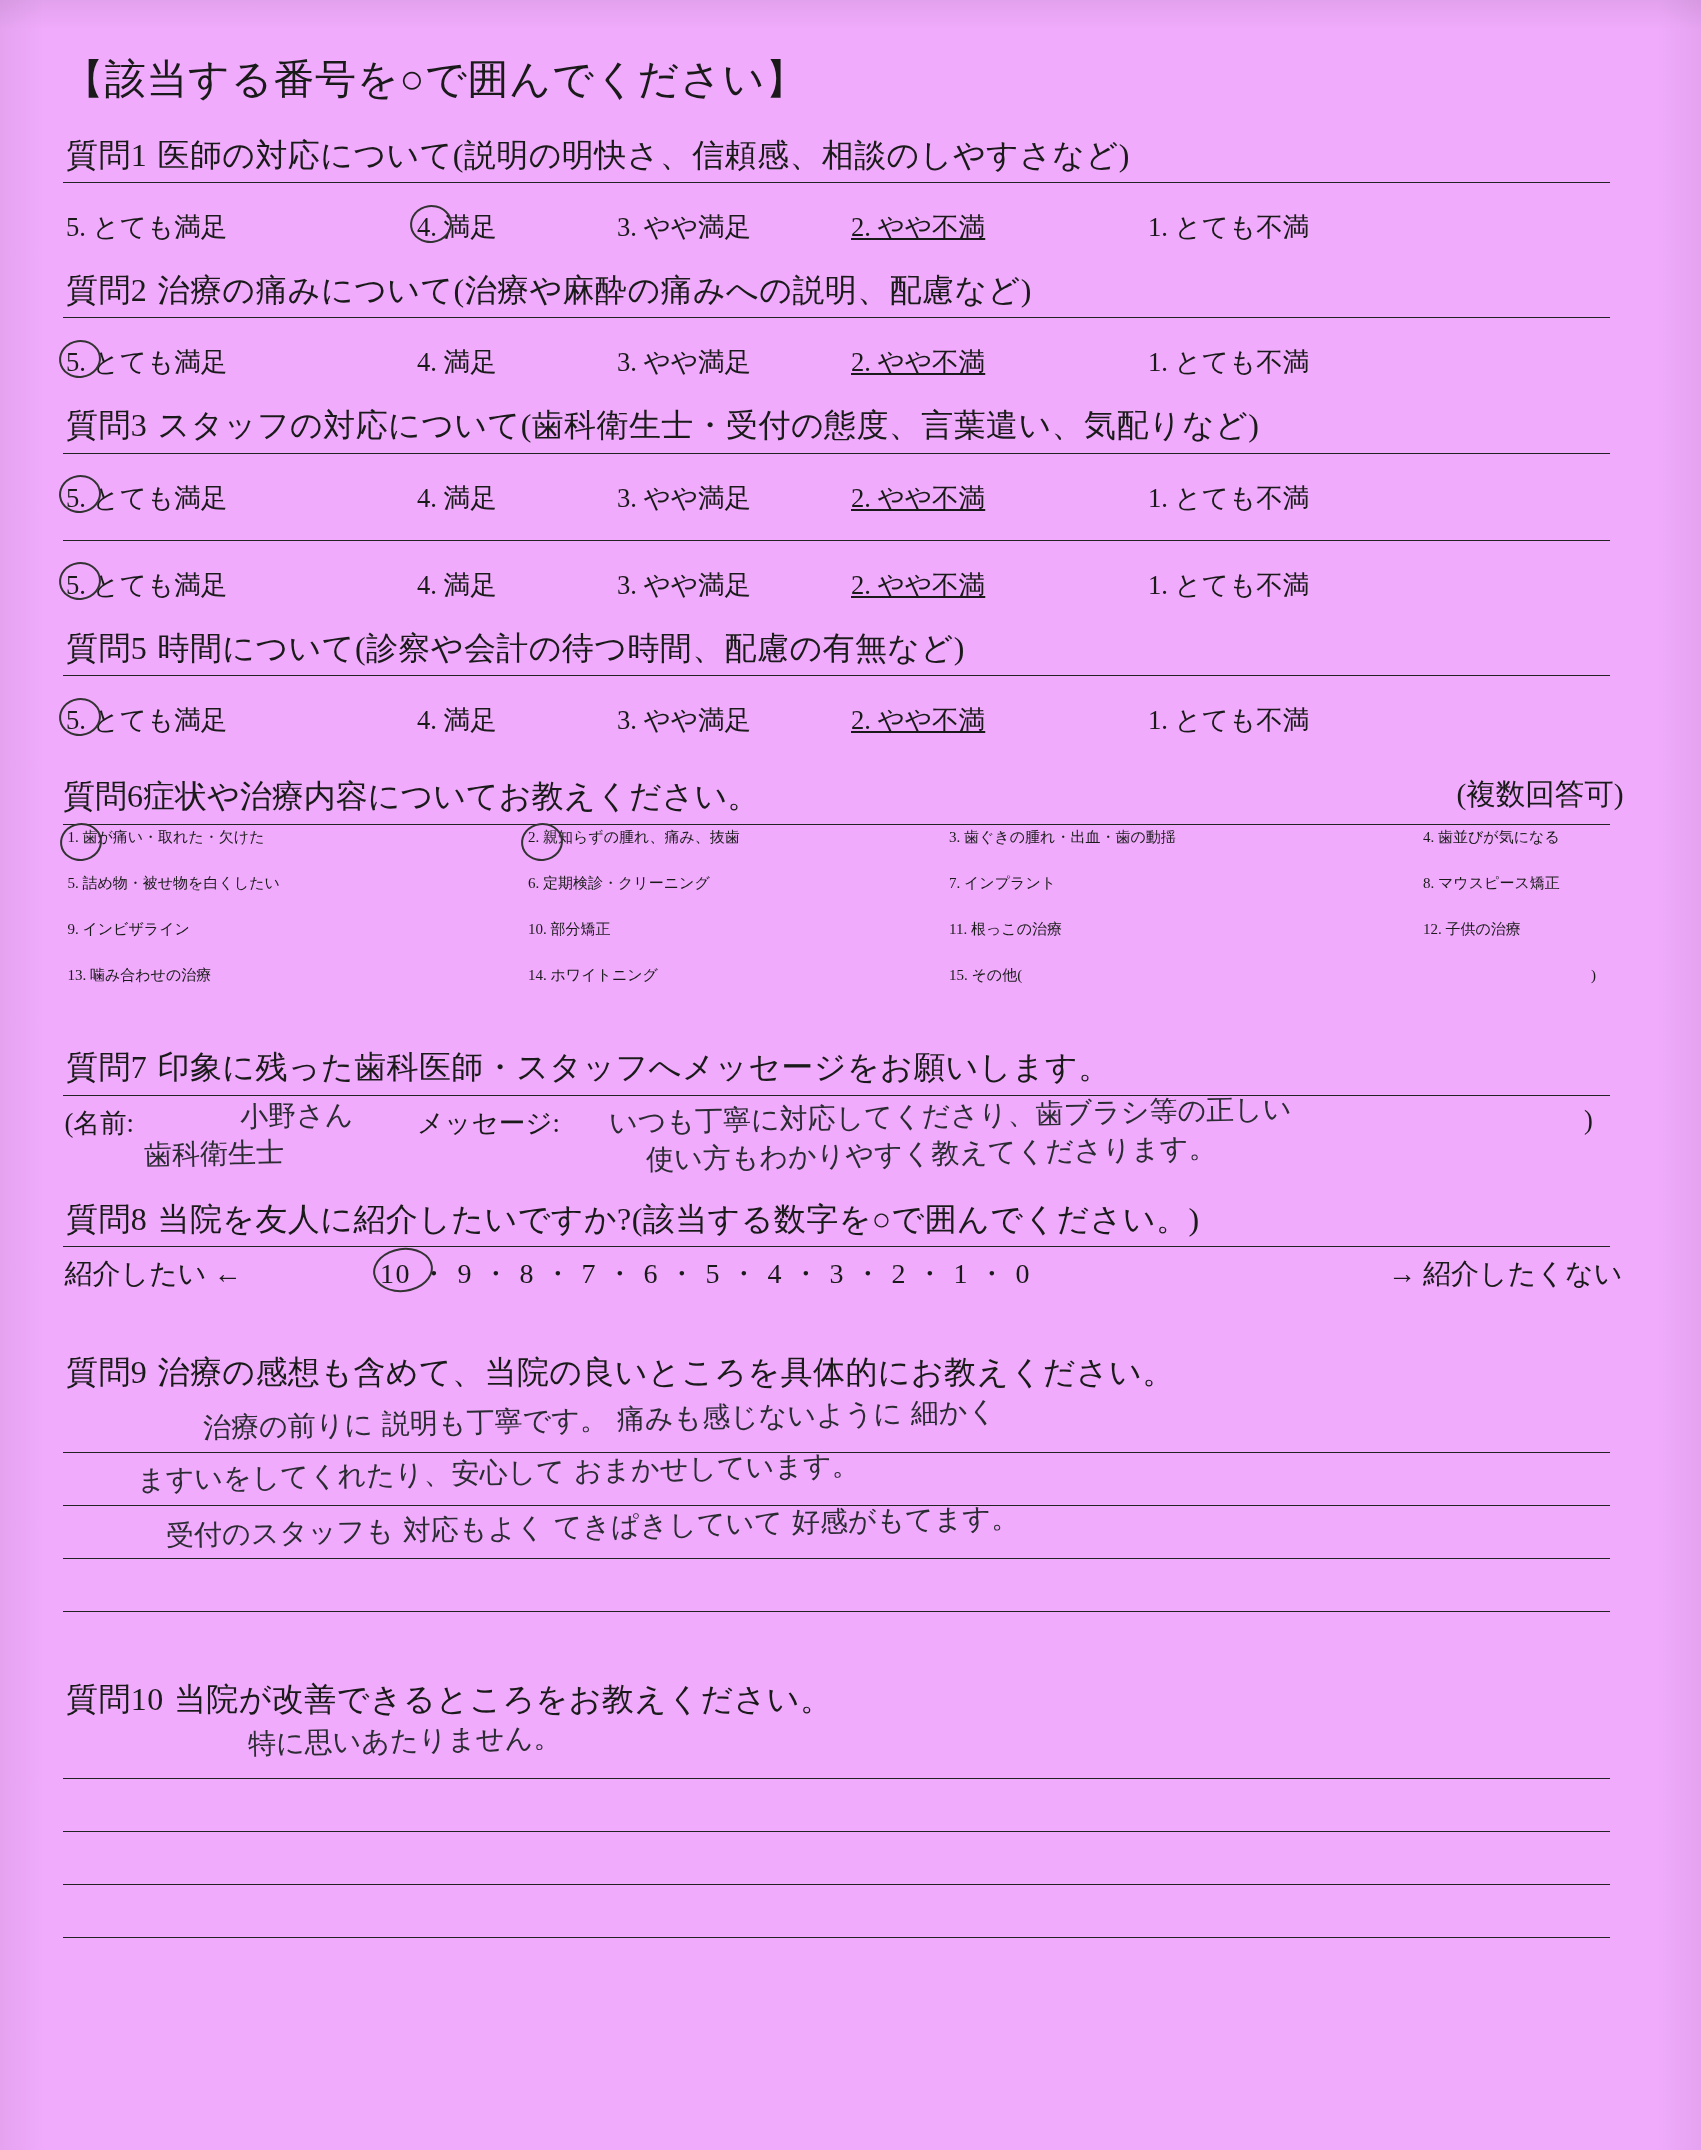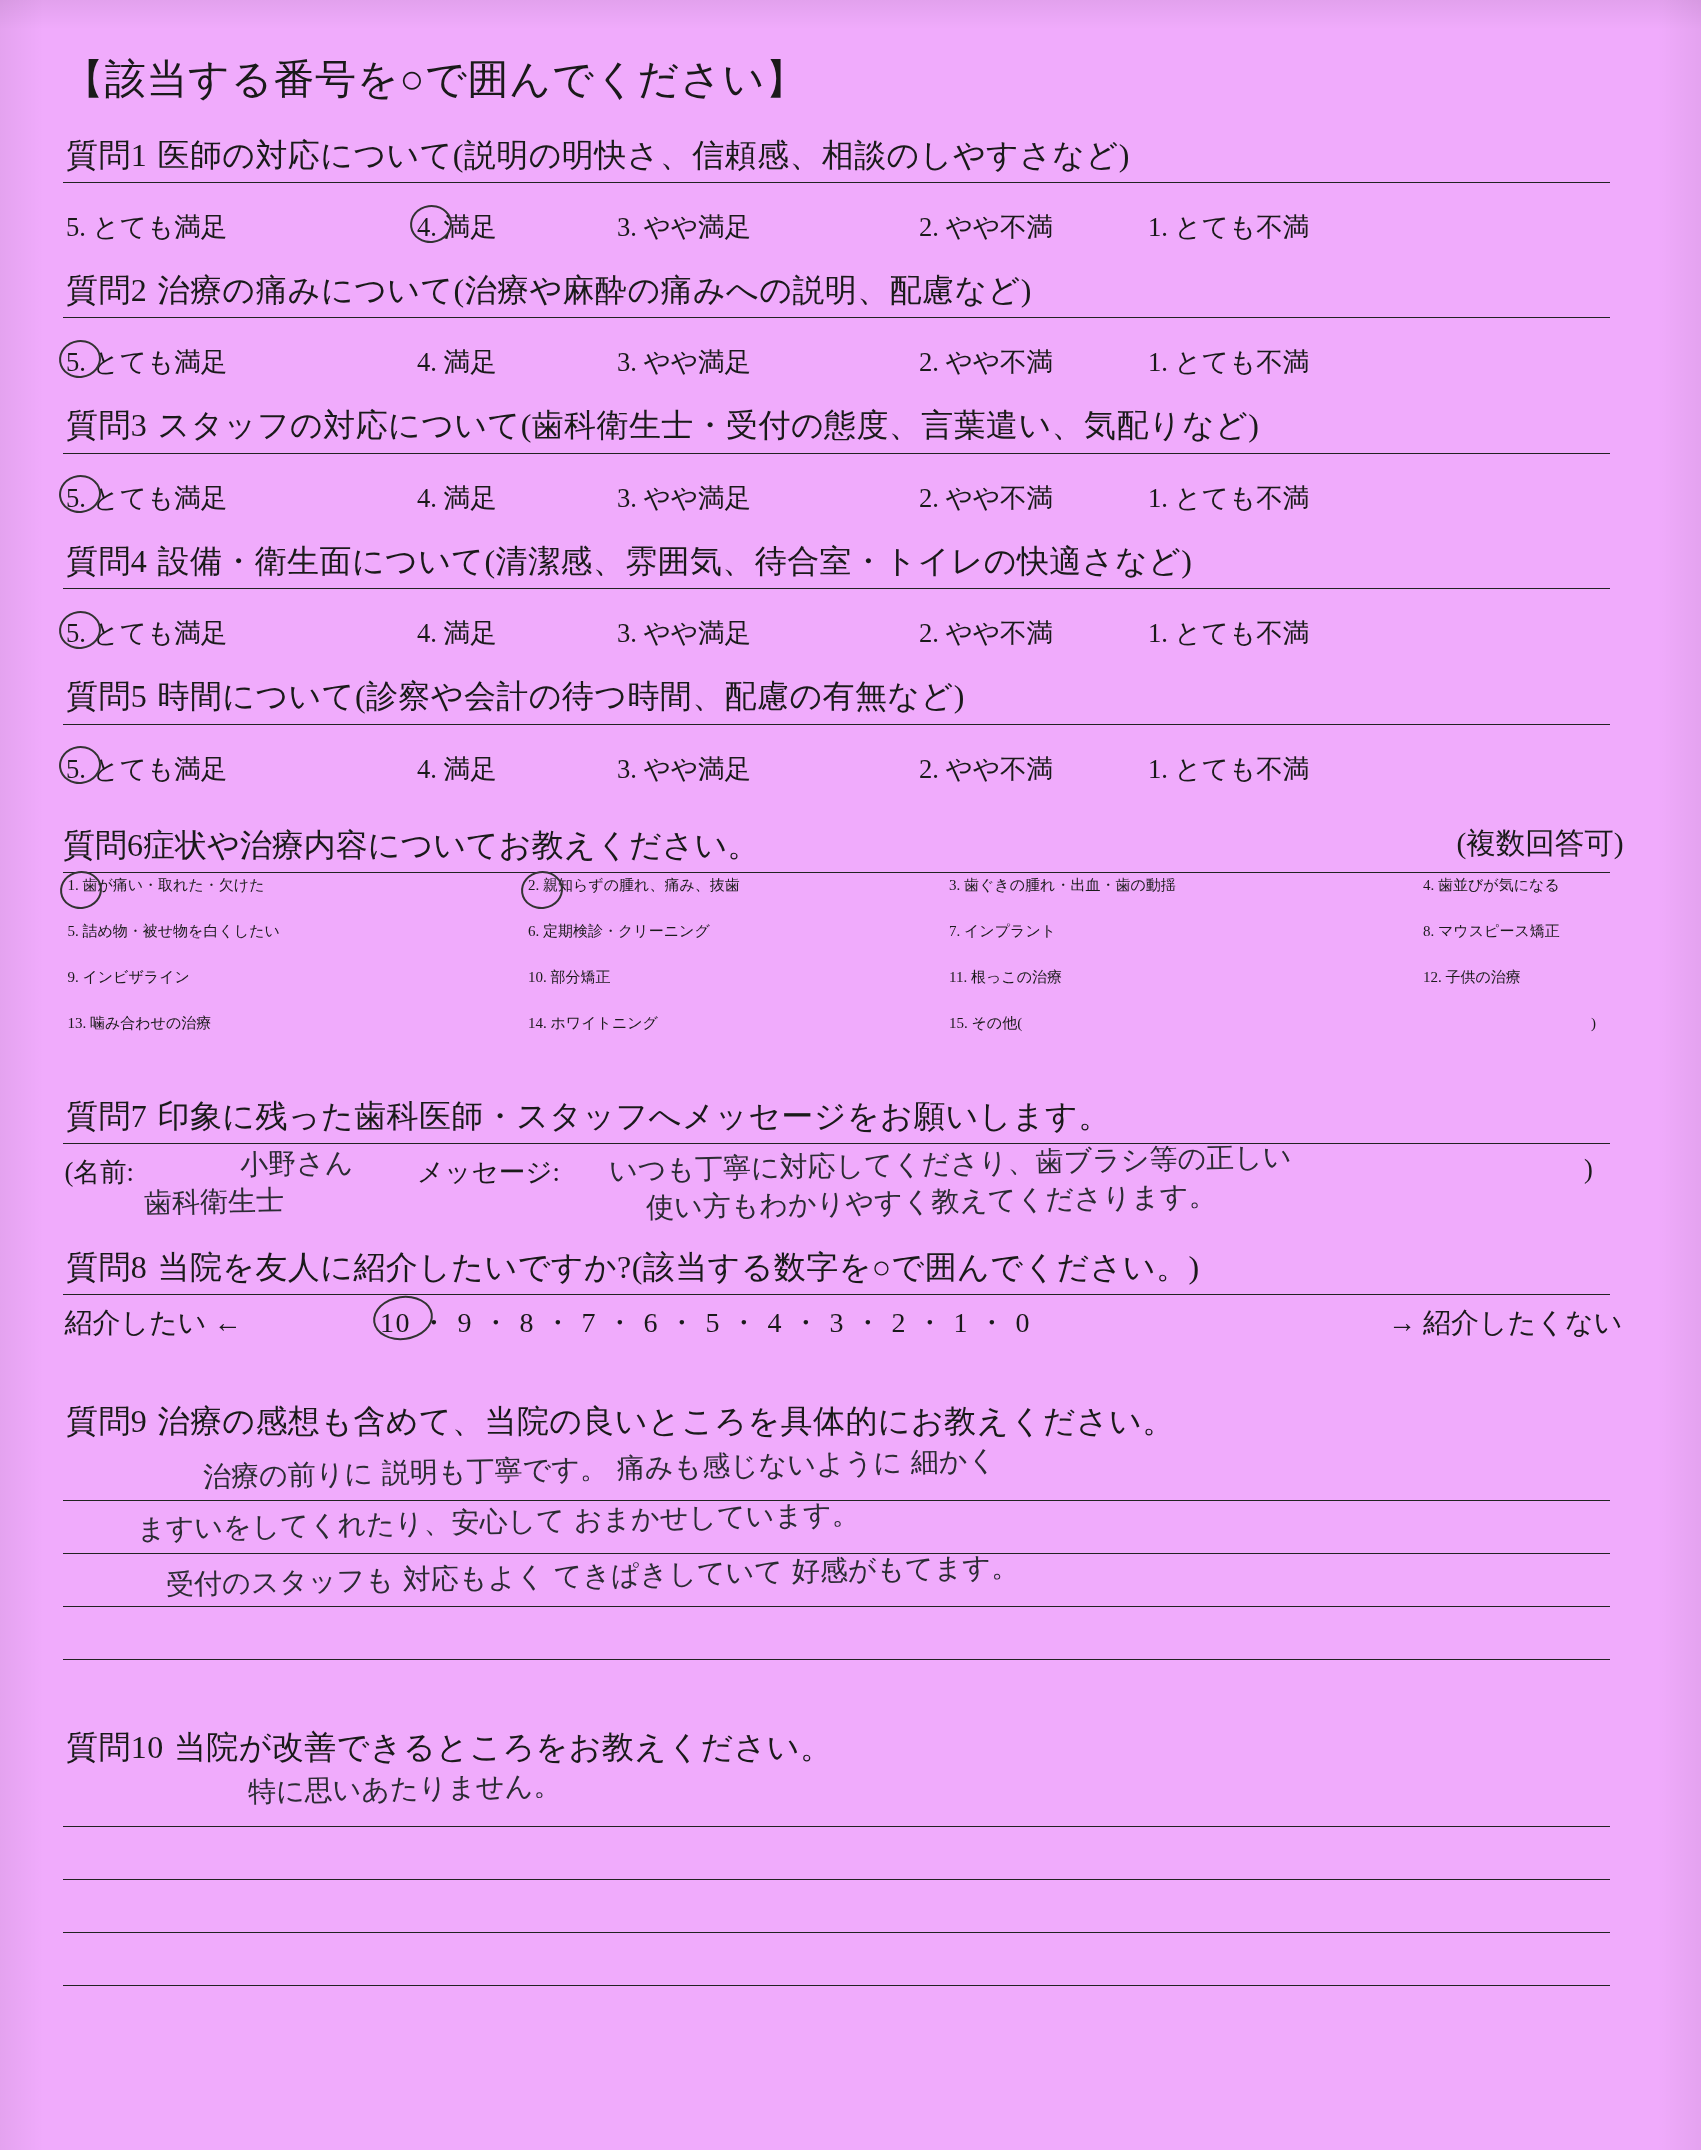--- a/index.html
+++ b/index.html
@@ -75,21 +75,21 @@
     white-space: nowrap;
     margin-top: 26px;
   }
   .scale .opt {
     position: absolute;
     top: 0;
   }
   .o1 { left: 3px; }
   .o2 { left: 354px; }
   .o3 { left: 554px; }
-  .o4 { left: 856px; }
+  .o4 { left: 788px; text-decoration: underline; }
   .o5 { left: 1085px; }
 
   
   .circled {
     position: absolute;
     border: 2.2px solid #333;
     border-radius: 50%;
     width: 38px;
     height: 34px;
     transform: rotate(-8deg);
@@ -219,23 +219,20 @@
           <span class="opt o1">5. とても満足</span>
           <span class="opt o2">4. 満足</span>
           <span class="opt o3">3. やや満足</span>
           <span class="opt o4">2. やや不満</span>
           <span class="opt o5">1. とても不満</span>
           <span class="circled" style="left:-4.4px; top:-4.4px;"></span>
         </div>
       </div>
 
       <div class="qblock">
-        <div class="qtext">
-          <span class="qlabel">質問4</span><span>設備・衛生面について(清潔感、雰囲気、待合室・トイレの快適さなど)</span>
-        </div>
         <div class="rule"></div>
         <div class="scale">
           <span class="opt o1">5. とても満足</span>
           <span class="opt o2">4. 満足</span>
           <span class="opt o3">3. やや満足</span>
           <span class="opt o4">2. やや不満</span>
           <span class="opt o5">1. とても不満</span>
           <span class="circled" style="left:-4.4px; top:-4.4px;"></span>
         </div>
       </div>

